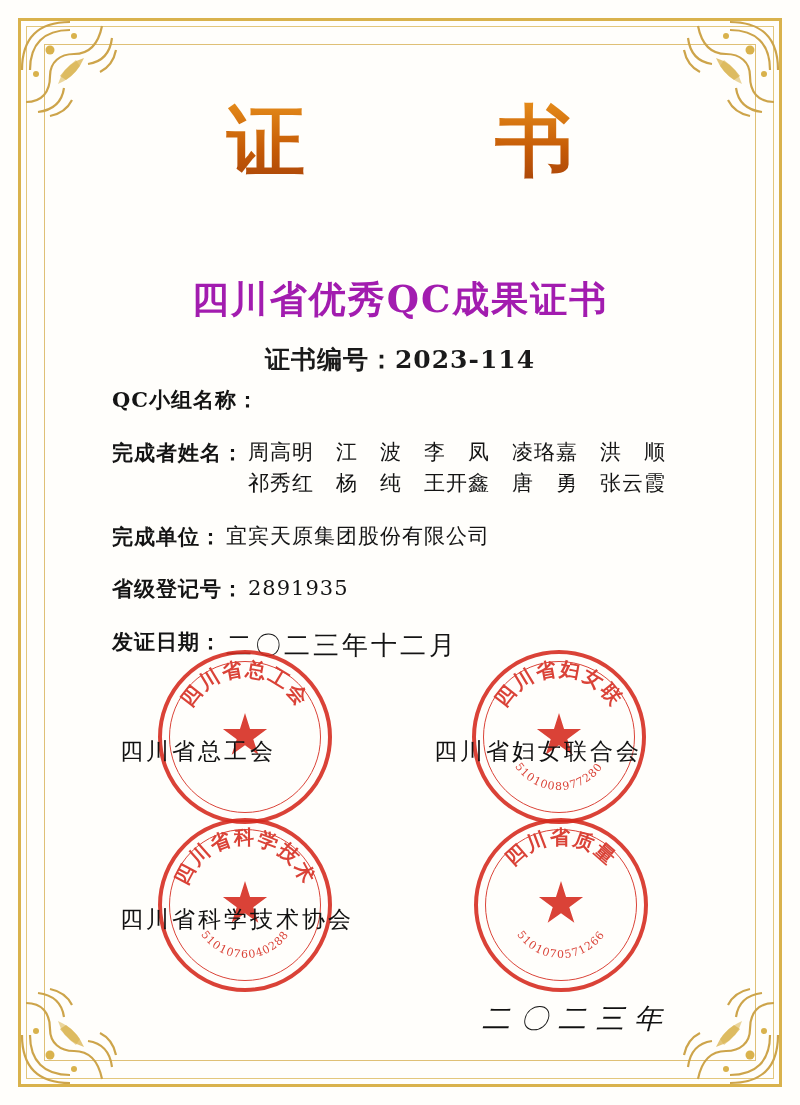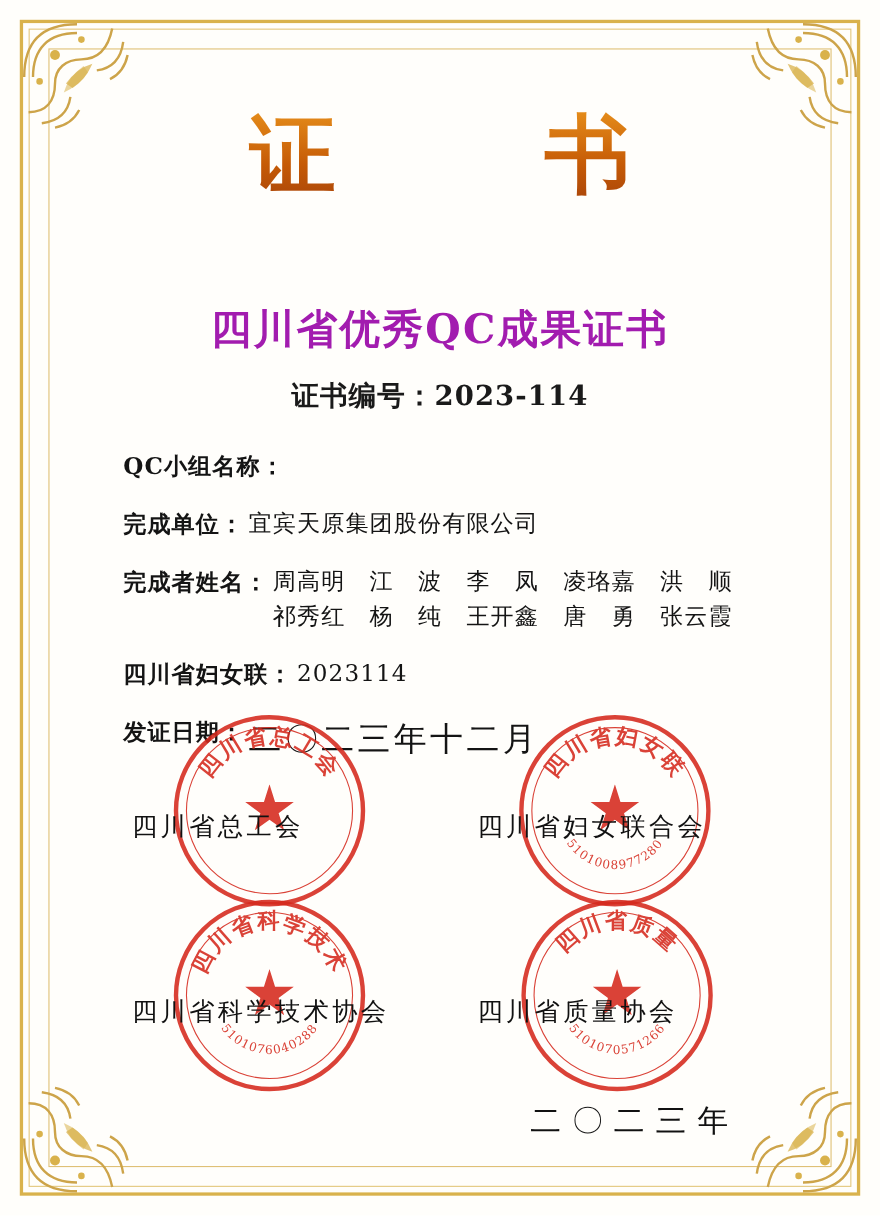--- a/index.html
+++ b/index.html
@@ -95,21 +95,21 @@
     font-weight: bold;
     font-size: 25px;
     letter-spacing: 1px;
     color: #1a1a1a;
     white-space: nowrap;
   }
 
   
   .fields {
     position: absolute;
-    top: 408px;
+    top: 384px;
     left: 112px;
     width: 600px;
   }
   .field-row {
     display: flex;
     align-items: flex-start;
     margin-bottom: 21px;
     font-size: 21px;
     color: #141414;
     line-height: 1.5;
@@ -130,21 +130,21 @@
   .names-block .name-line {
     white-space: nowrap;
   }
   .names-block .name-line span {
     display: inline-block;
     margin-right: 22px;
   }
   .names-block .name-line span:last-child { margin-right: 0; }
 
   .field-row.date .field-value {
-    font-size: 30px;
+    font-size: 26px;
     letter-spacing: 3px;
   }
 
   
   .seal-area {
     position: absolute;
     top: 648px;
     left: 0;
     width: 800px;
     height: 360px;
@@ -225,20 +225,21 @@
   
   .footer-year {
     position: absolute;
     top: 1000px;
     right: 128px;
     font-family: "DejaVu Serif", "Liberation Serif", serif;
     font-size: 28px;
     letter-spacing: 10px;
     color: #111;
     white-space: nowrap;
+    font-style: italic;
   }
 </style>
 </head>
 <body>
 
 <div class="certificate">
 
   <div class="frame-outer"></div>
   <div class="frame-mid"></div>
   <div class="frame-inner"></div>
@@ -322,39 +323,39 @@
 
   <div class="cert-no">证书编号：2023-114</div>
 
   <div class="fields">
 
     <div class="field-row">
       <div class="field-label">QC小组名称：</div>
     </div>
 
     <div class="field-row">
-      <div class="field-label">完成单位：</div>
-      <div class="field-value">宜宾天原集团股份有限公司</div>
-    </div>
-
-    <div class="field-row">
       <div class="field-label">完成者姓名：</div>
       <div class="field-value names-block">
         <div class="name-line">
           <span>周高明</span><span>江　波</span><span>李　凤</span><span>凌珞嘉</span><span>洪　顺</span>
         </div>
         <div class="name-line">
           <span>祁秀红</span><span>杨　纯</span><span>王开鑫</span><span>唐　勇</span><span>张云霞</span>
         </div>
       </div>
     </div>
 
     <div class="field-row">
-      <div class="field-label">四川省妇女联：</div>
-      <div class="field-value">2023114</div>
+      <div class="field-label">完成单位：</div>
+      <div class="field-value">宜宾天原集团股份有限公司</div>
+    </div>
+
+    <div class="field-row">
+      <div class="field-label">省级登记号：</div>
+      <div class="field-value">2891935</div>
     </div>
 
     <div class="field-row date">
       <div class="field-label">发证日期：</div>
       <div class="field-value">二〇二三年十二月</div>
     </div>
 
   </div>
 
   <div class="seal-area">
@@ -409,20 +410,19 @@
         <div class="star"></div>
         <svg class="arc-text" viewBox="0 0 166 166">
           <defs>
               <path id="arcTop4" d="M 22 83 A 61 61 0 0 1 144 83"></path>
               <path id="arcBot4" d="M 30 83 A 53 53 0 0 0 136 83"></path>
             </defs>
           <text><textPath href="#arcTop4" startOffset="50%" text-anchor="middle">四川省质量</textPath></text>
           <text class="small"><textPath href="#arcBot4" startOffset="50%" text-anchor="middle">5101070571266</textPath></text>
         </svg>
       </div>
-      <div class="seal-label">四川省质量协会</div>
     </div>
 
   </div>
 
   <div class="footer-year">二〇二三年</div>
 
 </div>
 
 </body></html>

